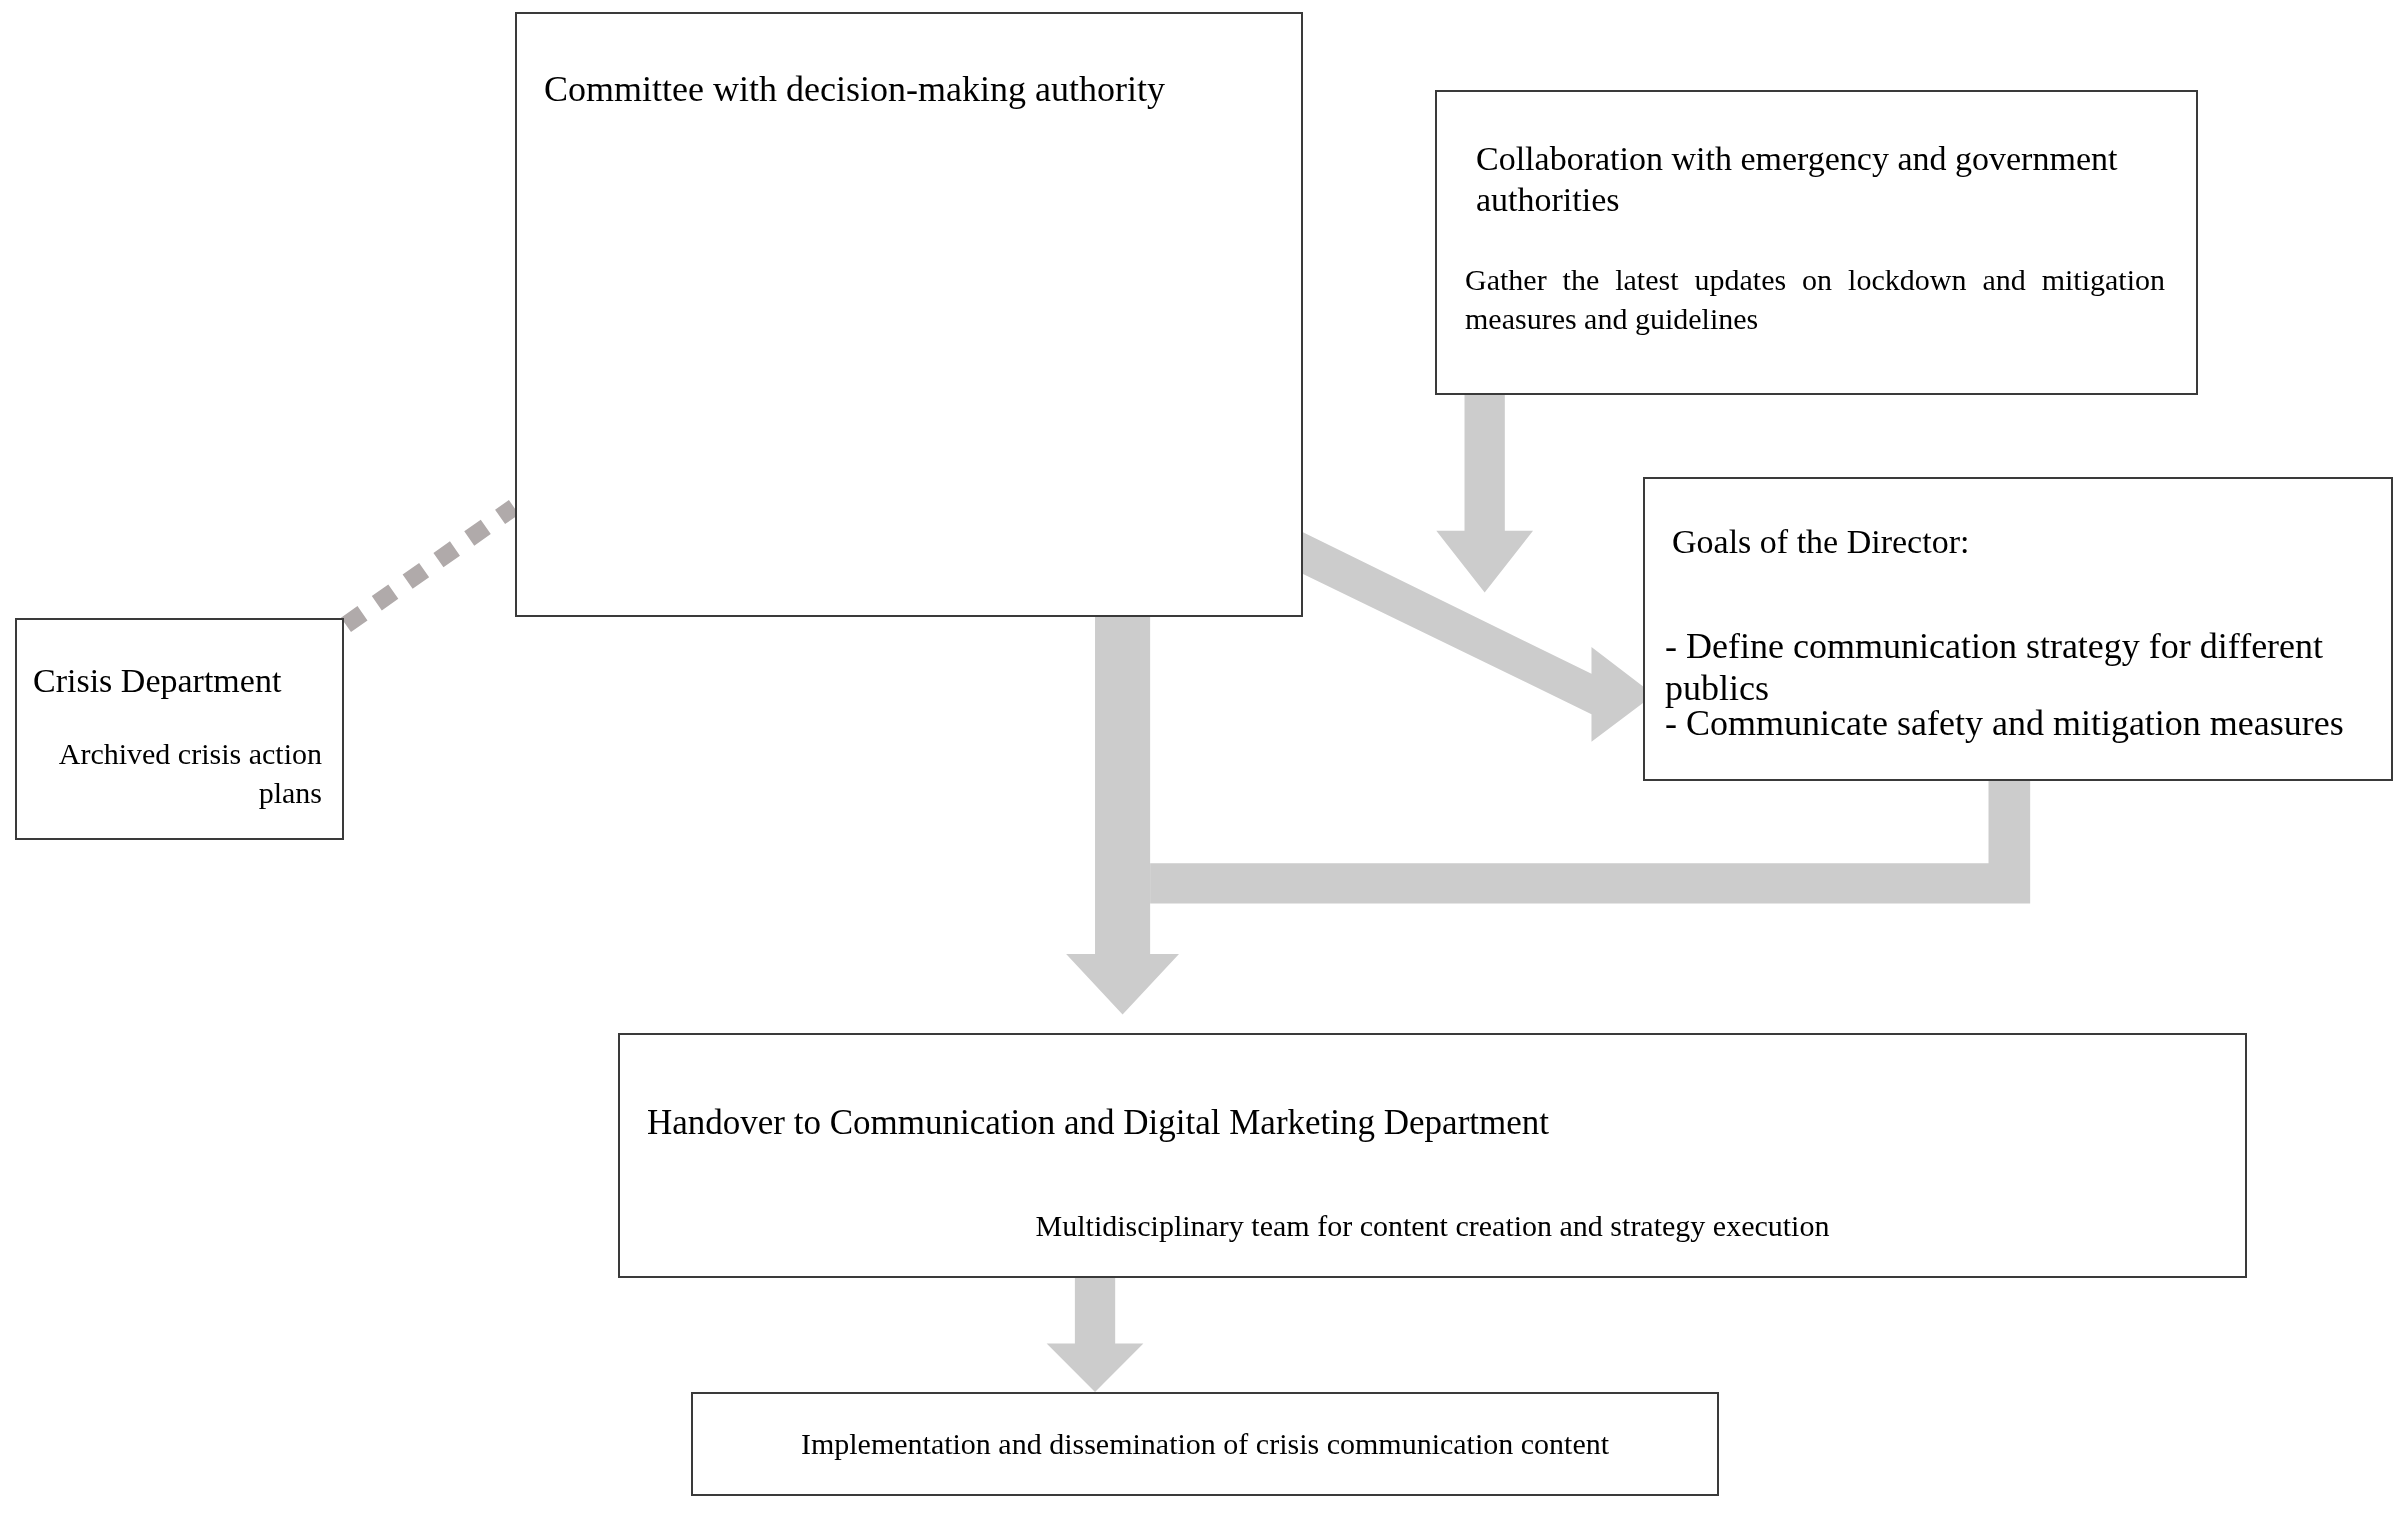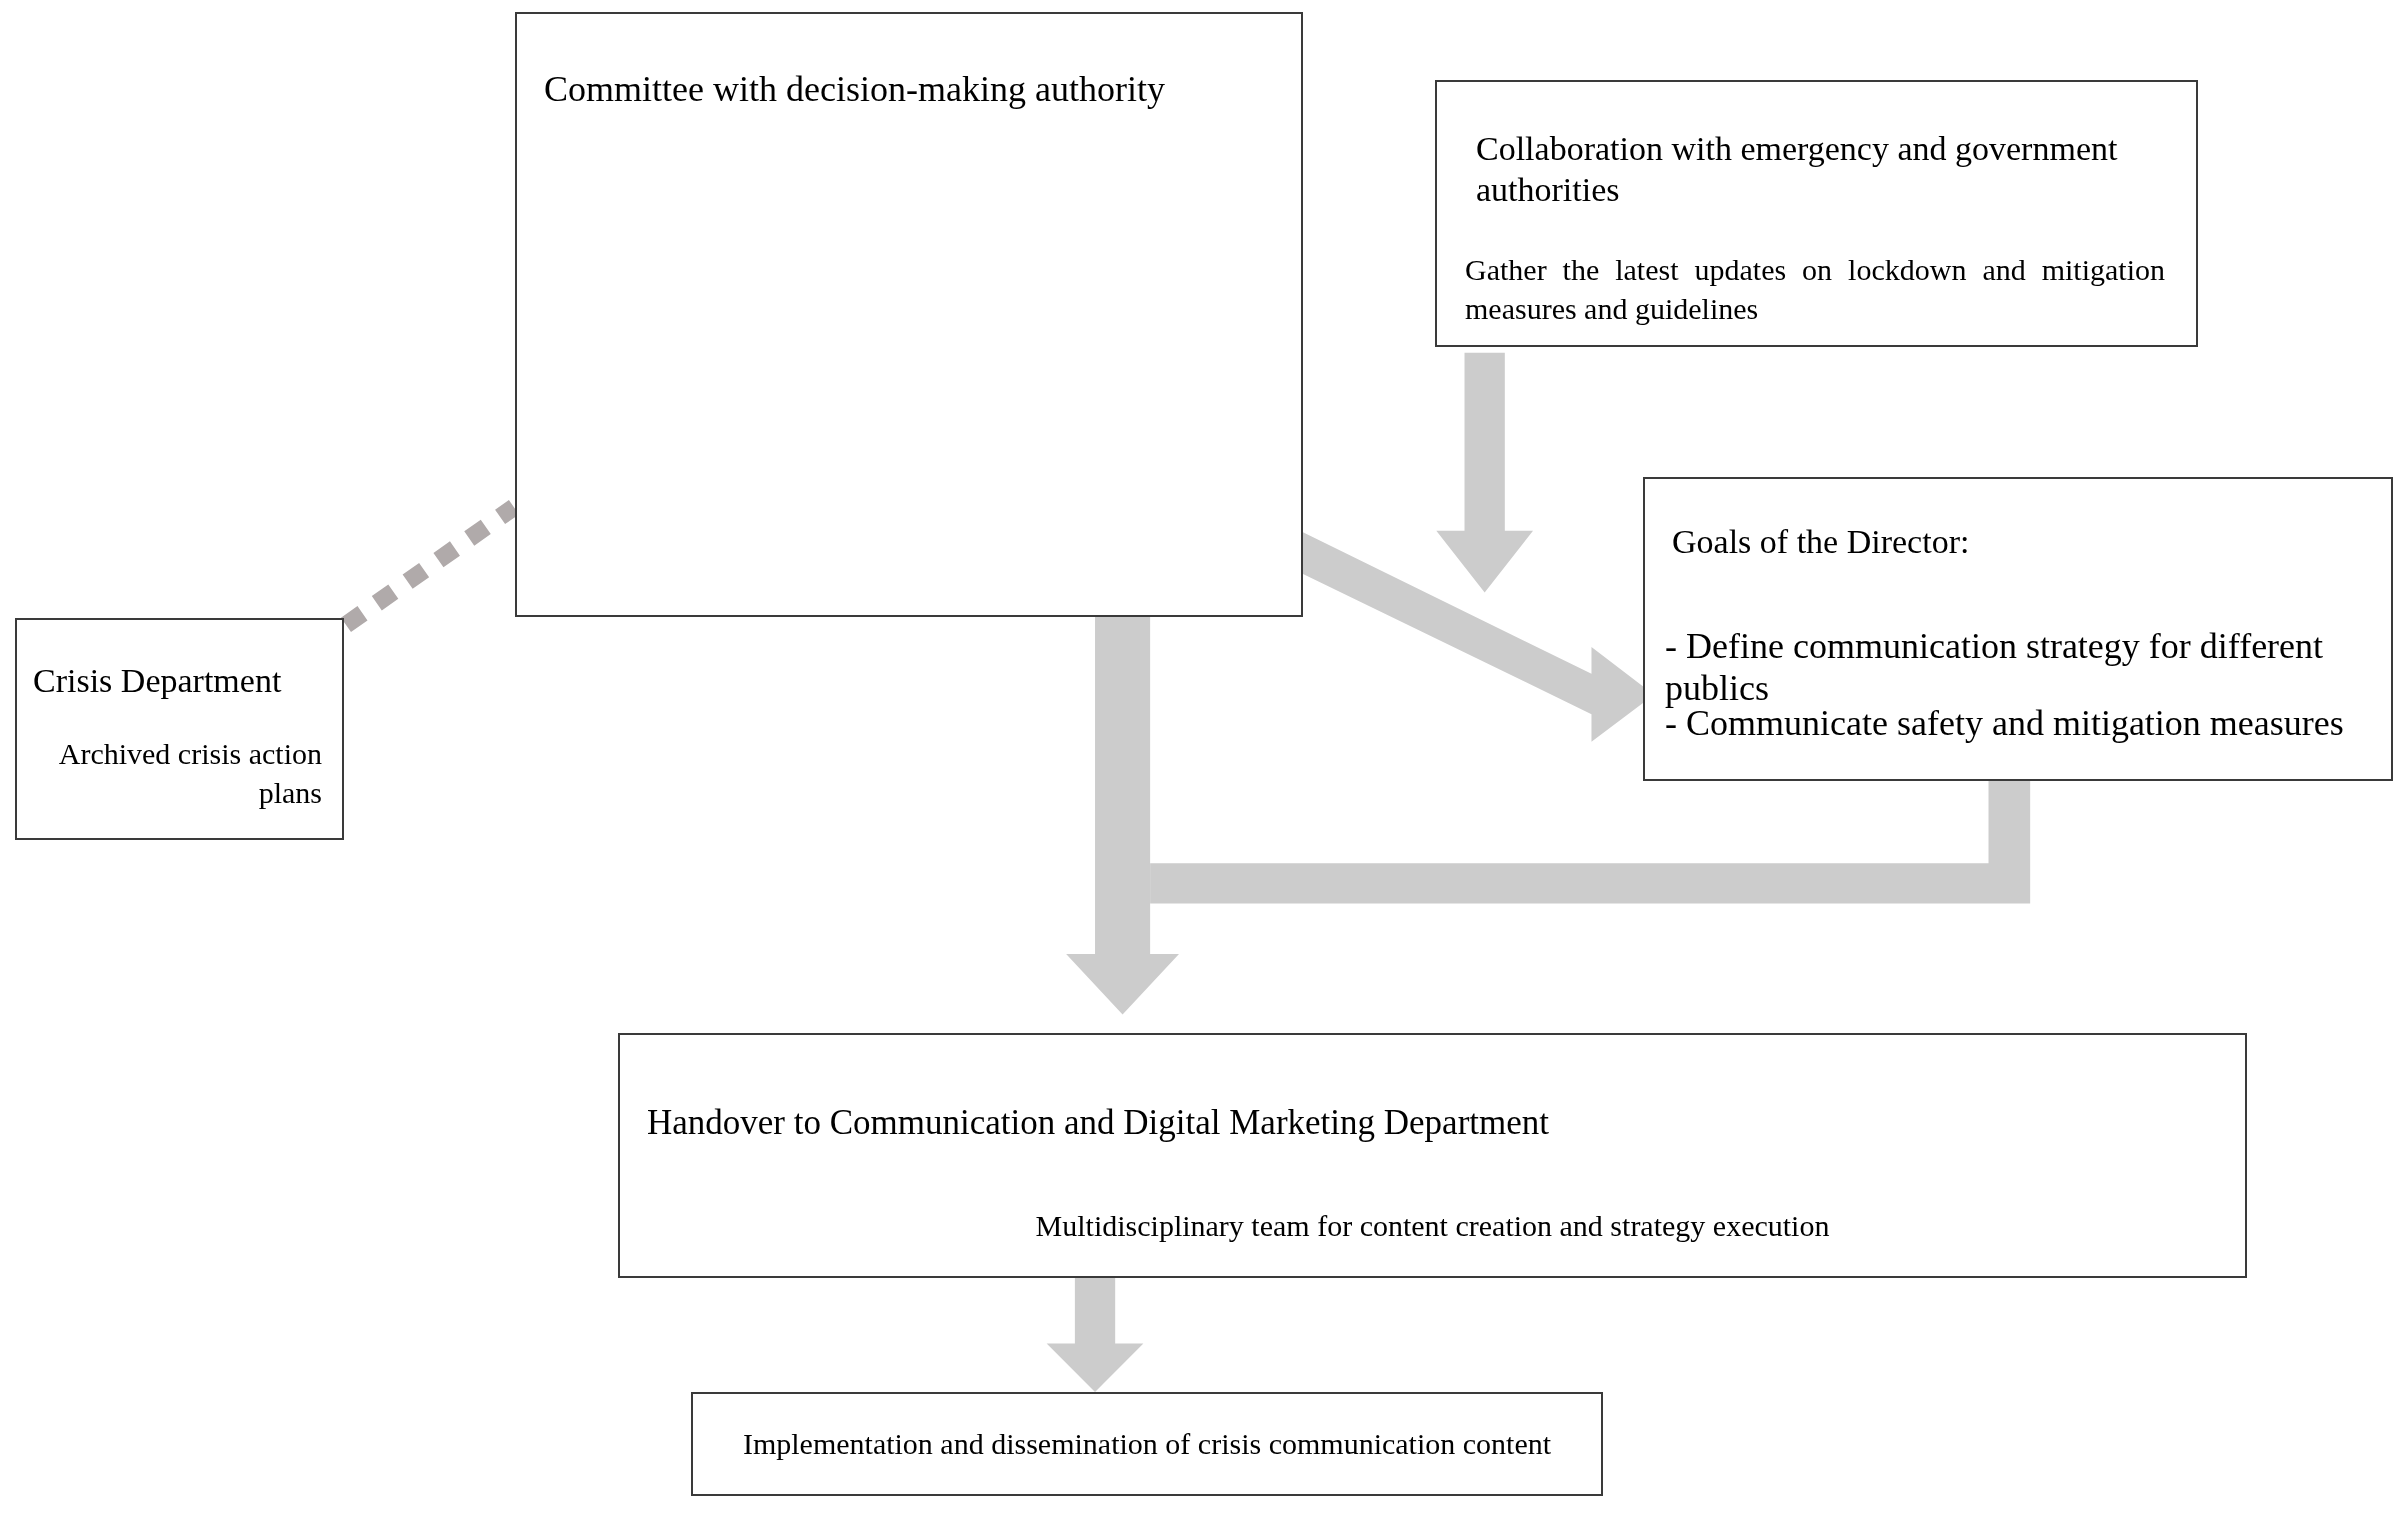--- a/index.html
+++ b/index.html
@@ -58,22 +58,22 @@
     height: 50%;
     text-align: center;
     vertical-align: top;
     padding-top: 15px;
     font-size: 27px;
     line-height: 1.28;
   }
 
   
   #collab-box {
-    left: 1435px; top: 80px;
-    width: 763px; height: 267px;
+    left: 1435px; top: 90px;
+    width: 763px; height: 305px;
   }
   #collab-box .box-title {
     position: absolute;
     left: 39px; right: 39px; top: 46px;
     font-size: 34px;
   }
   #collab-box .box-body {
     position: absolute;
     left: 28px; right: 31px; top: 168px;
     font-size: 30px;
@@ -128,21 +128,21 @@
   #handover-box .box-body {
     position: absolute;
     left: 27px; right: 27px; top: 171px;
     font-size: 30px;
     text-align: center;
   }
 
   
   #impl-box {
     left: 691px; top: 1392px;
-    width: 912px; height: 104px;
+    width: 1028px; height: 104px;
   }
   #impl-box .box-body {
     position: absolute;
     left: 17.5px; right: 17.5px; top: 30px;
     font-size: 30px;
     text-align: center;
   }
 
   
   #arrows {

